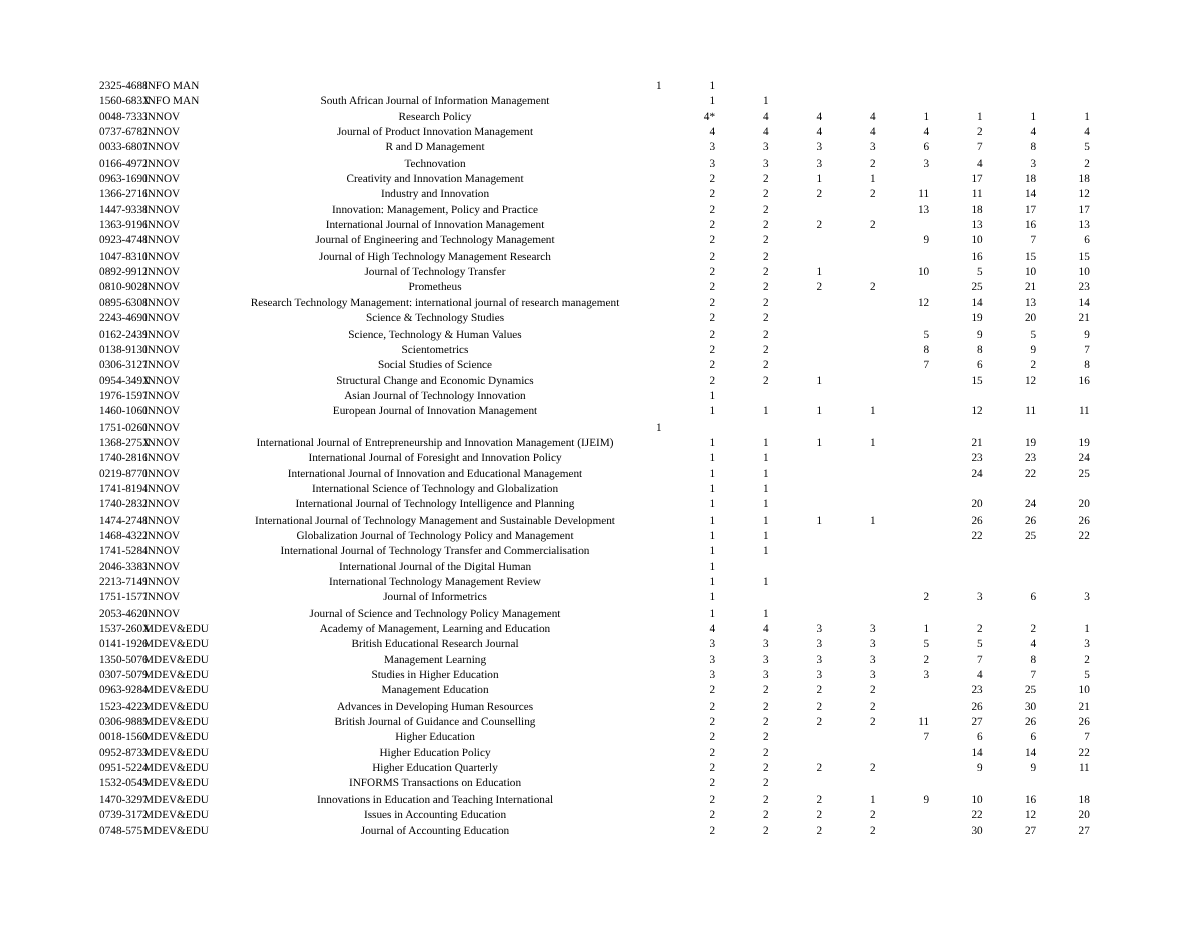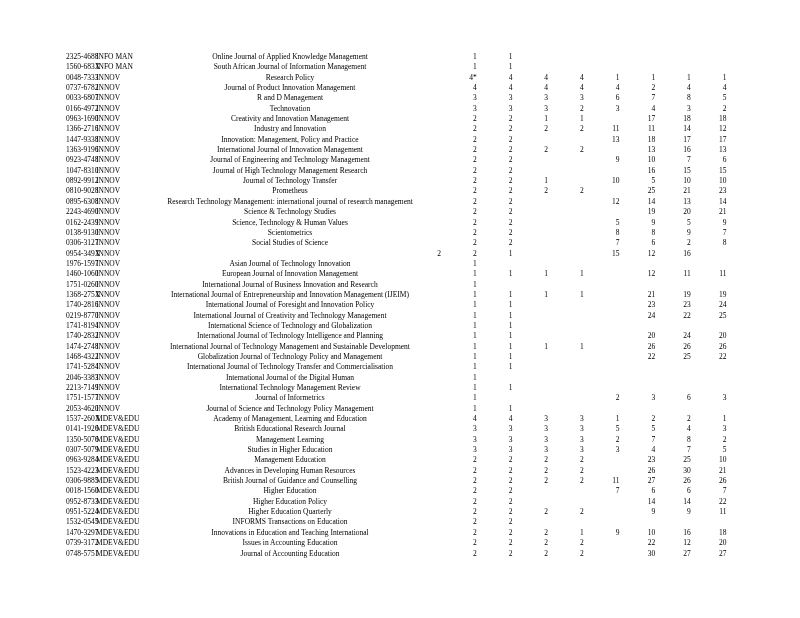--- a/index.html
+++ b/index.html
@@ -31,21 +31,20 @@
   .cell.val{text-align:right;padding-right:3px;}
 </style>
 </head>
 <body>
 
 <div id="page">
   <div id="journal-table">
   <div class="row">
     <span class="cell issn">2325-4688</span>
     <span class="cell field">INFO MAN</span>
-    <span class="cell title">Online Journal of Applied Knowledge Management</span>
     <span class="cell val">1</span>
     <span class="cell val">1</span>
     <span class="cell val"></span>
     <span class="cell val"></span>
     <span class="cell val"></span>
     <span class="cell val"></span>
     <span class="cell val"></span>
     <span class="cell val"></span>
   </div>
 
@@ -297,20 +296,21 @@
     <span class="cell val"></span>
     <span class="cell val">7</span>
     <span class="cell val">6</span>
     <span class="cell val">2</span>
     <span class="cell val">8</span>
   </div>
 
   <div class="row">
     <span class="cell issn">0954-349X</span>
     <span class="cell field">INNOV</span>
+    <span class="cell title">Structural Change and Economic Dynamics</span>
     <span class="cell val">2</span>
     <span class="cell val">2</span>
     <span class="cell val">1</span>
     <span class="cell val"></span>
     <span class="cell val"></span>
     <span class="cell val">15</span>
     <span class="cell val">12</span>
     <span class="cell val">16</span>
   </div>
 
@@ -338,21 +338,20 @@
     <span class="cell val">1</span>
     <span class="cell val"></span>
     <span class="cell val">12</span>
     <span class="cell val">11</span>
     <span class="cell val">11</span>
   </div>
 
   <div class="row">
     <span class="cell issn">1751-0260</span>
     <span class="cell field">INNOV</span>
-    <span class="cell title">International Journal of Business Innovation and Research</span>
     <span class="cell val">1</span>
     <span class="cell val"></span>
     <span class="cell val"></span>
     <span class="cell val"></span>
     <span class="cell val"></span>
     <span class="cell val"></span>
     <span class="cell val"></span>
     <span class="cell val"></span>
   </div>
 
@@ -380,21 +379,21 @@
     <span class="cell val"></span>
     <span class="cell val"></span>
     <span class="cell val">23</span>
     <span class="cell val">23</span>
     <span class="cell val">24</span>
   </div>
 
   <div class="row">
     <span class="cell issn">0219-8770</span>
     <span class="cell field">INNOV</span>
-    <span class="cell title">International Journal of Creativity and Technology Management</span>
+    <span class="cell title">International Journal of Innovation and Educational Management</span>
     <span class="cell val">1</span>
     <span class="cell val">1</span>
     <span class="cell val"></span>
     <span class="cell val"></span>
     <span class="cell val"></span>
     <span class="cell val">24</span>
     <span class="cell val">22</span>
     <span class="cell val">25</span>
   </div>
 

